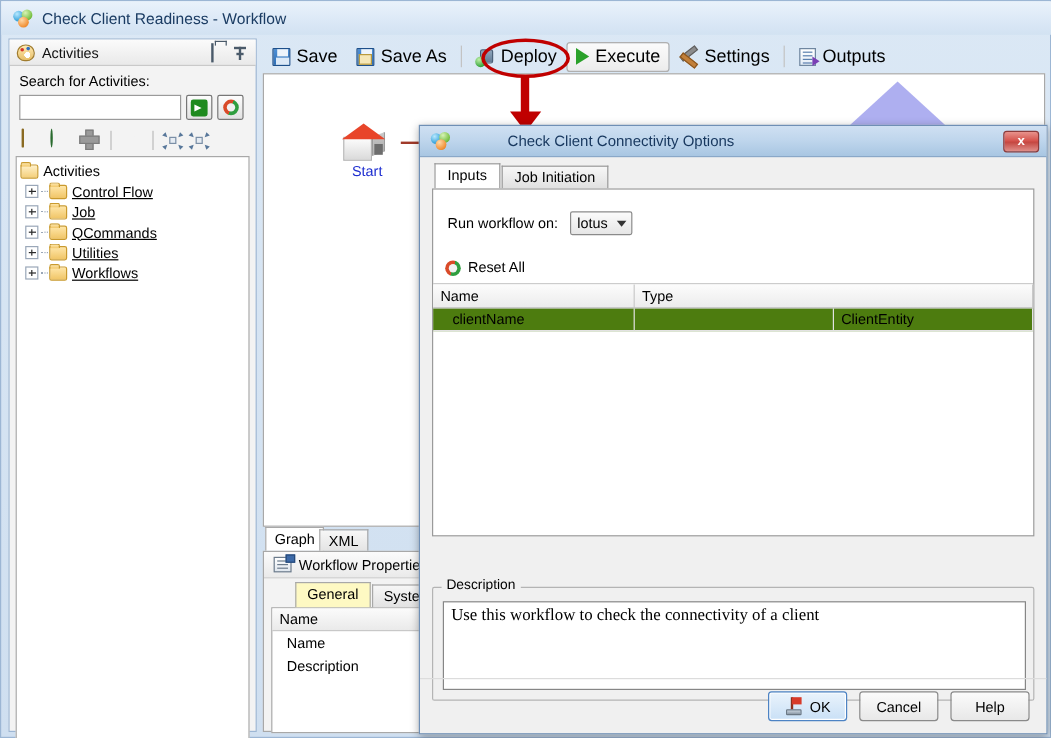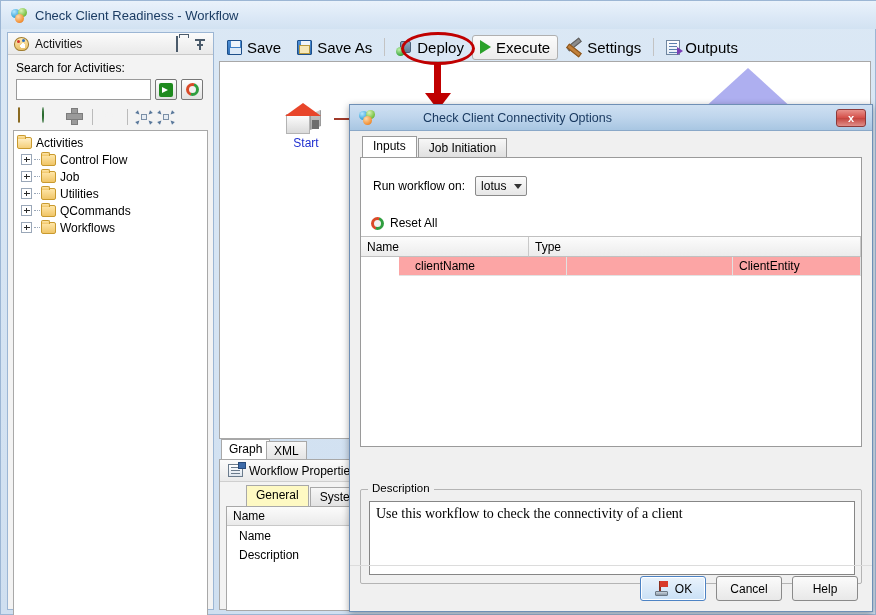--- a/index.html
+++ b/index.html
@@ -164,21 +164,21 @@
   .ti-expand .a1{left:0;top:1px;transform:rotate(-135deg);}
   .ti-expand .a2{right:0;top:1px;transform:rotate(-45deg);}
   .ti-expand .a3{left:0;bottom:1px;transform:rotate(135deg);}
   .ti-expand .a4{right:0;bottom:1px;transform:rotate(45deg);}
 
   .tree {
     margin: 0 5px 5px 5px; height: 487px; background:#fff;
     border:1px solid #a8a8a8; padding: 3px 0 0 3px; overflow: hidden;
   }
   .tree-row { display:flex; align-items:center; height: 17px; font-size: 12px; }
-  .tree-row.child { padding-left: 4px; }
+  .tree-row.child { padding-left: 4px; text-decoration: underline; }
   .tr-expander {
     width: 11px; height: 11px; border:1px solid #9aa7b8; background:#fff;
     position:relative; margin-right: 2px; flex:0 0 11px; cursor:pointer;
   }
   .tr-expander:before{content:"";position:absolute;left:2px;top:4px;width:6px;height:1px;background:#2b2b2b;}
   .tr-expander:after{content:"";position:absolute;left:4px;top:2px;width:1px;height:5px;background:#2b2b2b;}
   .tr-dots { width:6px; height:1px; border-top:1px dotted #9aa7b8; margin-right:1px; }
   .folder {
     width:15px;height:12px;margin-right:4px;flex:0 0 15px;position:relative;
     background: linear-gradient(180deg,#ffe6a8,#f0c567);
@@ -388,21 +388,21 @@
 
   .reset-row { display:flex; align-items:center; gap:6px; padding: 20px 0 6px 10px; font-size:12px; cursor:pointer; }
   .reset-row .reset-glyph { width:13px;height:13px; }
 
   .grid { margin: 0; border-top:1px solid #c0c0c0; }
   .grid-head { display:flex; height:20px; background: linear-gradient(180deg,#fcfcfc,#ebebeb); }
   .gh-cell {
     font-size:12px; display:flex; align-items:center; padding-left:6px;
     border-right:1px solid #c9c9c9; border-bottom:1px solid #c0c0c0;
   }
-  .grid-row { display:flex; height:19px; background:#fca5a5;margin-left:38px; }
+  .grid-row { display:flex; height:19px; background:#4d7c0f; }
   .gr-cell {
     font-size:12px; display:flex; align-items:center; padding-left:6px;
     border-right:1px solid #e2e2e2; border-bottom:1px solid #e2e2e2;
   }
   .gr-cell.indent { padding-left:16px; }
   .col-name { width:168px; flex:0 0 168px; }
   .col-value { width:166px; flex:0 0 166px; }
   .col-type { flex:1; }
 
   .desc-group {
@@ -536,27 +536,27 @@
         <div class="tree-row child">
           <span class="tr-expander"></span>
             <span class="tr-dots"></span>
           <span class="folder"></span>
           <span class="tree-label">Job</span>
         </div>
         <div class="tree-row child">
           <span class="tr-expander"></span>
             <span class="tr-dots"></span>
           <span class="folder"></span>
-          <span class="tree-label">Utilities</span>
+          <span class="tree-label">QCommands</span>
         </div>
         <div class="tree-row child">
           <span class="tr-expander"></span>
             <span class="tr-dots"></span>
           <span class="folder"></span>
-          <span class="tree-label">QCommands</span>
+          <span class="tree-label">Utilities</span>
         </div>
         <div class="tree-row child">
           <span class="tr-expander"></span>
             <span class="tr-dots"></span>
           <span class="folder"></span>
           <span class="tree-label">Workflows</span>
         </div>
       </div>
     </div>
 

